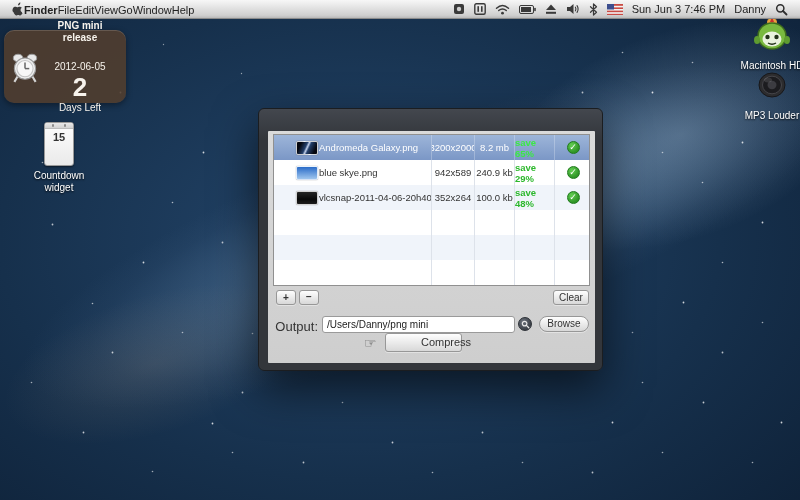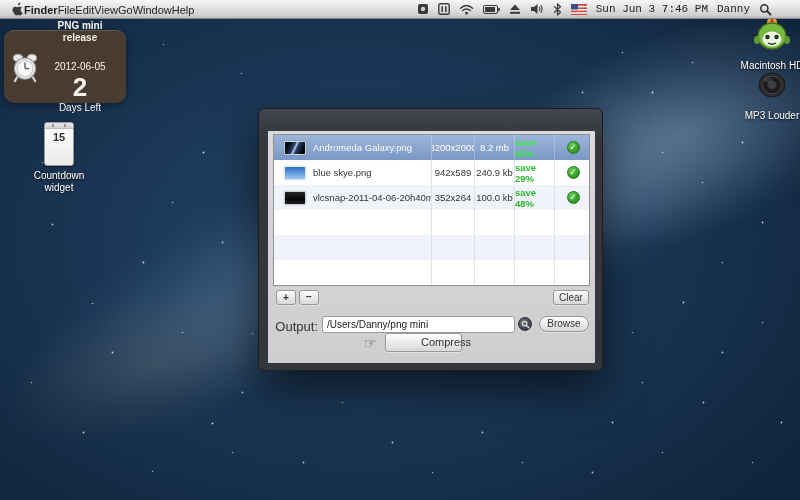--- a/index.html
+++ b/index.html
@@ -47,21 +47,21 @@
       112px 352px 0 0.4px rgba(255,255,255,.75), 182px 332px 0 0.3px rgba(255,255,255,.6),
       242px 392px 0 0.4px rgba(255,255,255,.7), 762px 322px 0 0.3px rgba(255,255,255,.6),
       722px 352px 0 0.4px rgba(255,255,255,.7), 632px 332px 0 0.3px rgba(255,255,255,.55),
       592px 472px 0 0.4px rgba(255,255,255,.7), 232px 452px 0 0.3px rgba(255,255,255,.6); }
 
   
   .menubar { position:absolute; top:0; left:0; width:800px; height:19px; z-index:50;
     background:linear-gradient(#f7f7f7,#cfcfcf 85%,#b9b9b9); border-bottom:1px solid #8a8a8a;
     display:flex; align-items:center; font-size:11px; color:#222; }
   .menubar .left { display:flex; align-items:flex-end; padding-left:12px; }
-  .menubar .right { margin-left:auto; display:flex; align-items:center; gap:9px; padding-right:28px;font-family:Liberation Mono, monospace; }
+  .menubar .right { margin-left:auto; display:flex; align-items:center; gap:9px; padding-right:12px; }
   .menubar .appname { font-weight:bold; }
   .menu-item { cursor:default; }
   .mb-icon { display:inline-flex; align-items:center; justify-content:center; height:14px; }
   .mb-icon svg { display:block; }
   .clocktext, .usertext { font-size:11px; }
 
   
   .cd-panel { position:absolute; left:4px; top:30px; width:122px; height:73px;
     background:rgba(82,62,46,0.88); border-radius:10px; box-shadow:0 2px 6px rgba(0,0,0,.4), inset 0 1px 0 rgba(255,255,255,.15);
     color:#f7f3ec; display:flex; align-items:center; }
@@ -102,21 +102,21 @@
 
   
   .ftable { position:absolute; left:5px; top:3px; width:317px; height:152px; background:#fff;
     border:1px solid #909090; overflow:hidden; }
   .frow { display:grid; grid-template-columns:157px 43px 40px 40px 37px; height:25px; align-items:center; font-size:9.5px; color:#333; }
   .frow.stripe { background:#f0f4fa; }
   .frow.selected { background:linear-gradient(#9db5d9,#7b97c6); color:#fff; }
   .frow.selected .cell-save { color:#3bea44; }
   .cell { height:100%; display:flex; align-items:center; justify-content:center; border-left:1px solid #dde2ea; overflow:hidden; }
   .frow.selected .cell { border-left-color:rgba(255,255,255,.25); }
-  .cell-name { justify-content:flex-start; padding-left:10px; gap:7px; border-left:none; }
+  .cell-name { justify-content:flex-start; padding-left:22px; gap:1px; border-left:none; }
   .cell-name span { white-space:nowrap; overflow:hidden; }
   .cell-save { color:#2db82d; font-weight:bold; }
   .thumb { width:22px; height:14px; flex:0 0 auto; border-radius:2px; border:1px solid rgba(255,255,255,.8); box-shadow:0 0 1px rgba(0,0,0,.6); }
   .thumb-galaxy { background:linear-gradient(115deg,#05070f 18%,#24406b 42%,#c3d1ec 50%,#24406b 58%,#05070f 85%); }
   .thumb-sky { background:linear-gradient(#2a6cc8,#9fc6ee); }
   .thumb-dark { background:linear-gradient(#242424,#080808 60%,#1c1c1c); }
   .check { width:13px; height:13px; border-radius:50%; background:radial-gradient(circle at 35% 30%, #63cf52, #2f9426 70%);
     border:1px solid #1f7a1c; color:#fff; font-size:9px; line-height:11px; text-align:center; font-weight:bold; }
 
   

